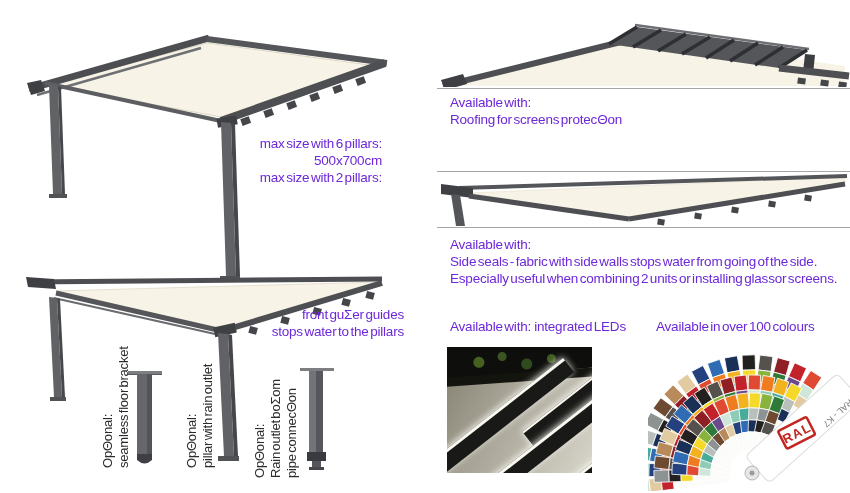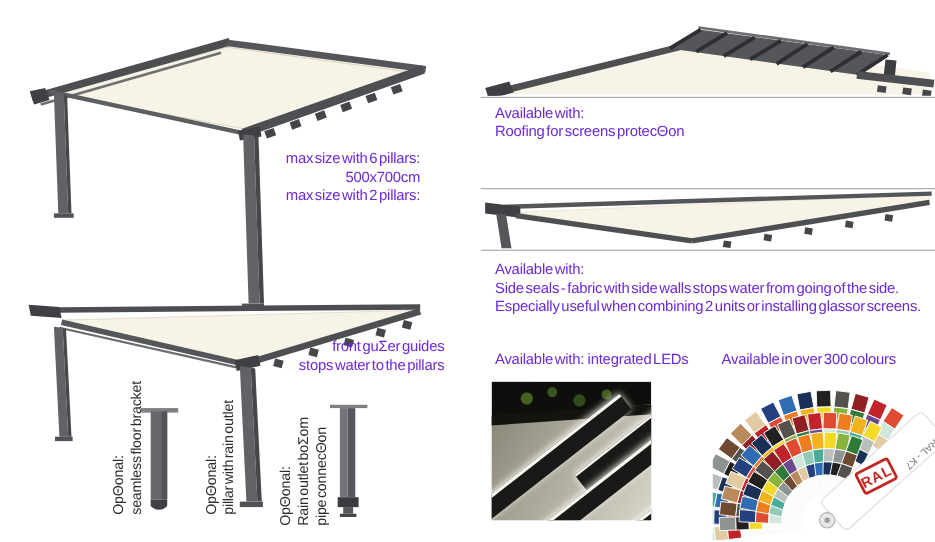--- a/index.html
+++ b/index.html
@@ -186,21 +186,21 @@
   </svg>
   <div class="hline" style="top:227px;"></div>
 
   <div class="note" style="left:450px;top:236px;width:402px;">
     <div>Available with:</div>
     <div>Side seals - fabric with side walls stops water from going of the side.</div>
     <div>Especially useful when combining 2 units or installing glassor screens.</div>
   </div>
 
   <div class="note pre" style="left:450px;top:318px;">Available with:  integrated LEDs</div>
-  <div class="note" style="left:656px;top:318px;">Available in over 300 colours</div>
+  <div class="note" style="left:656px;top:318px;">Available in over 100 colours</div>
 
   <div class="led-photo">
     <div class="led-canopy"></div>
     <div class="led-header"></div>
     <div class="led-beam" id="beam0"></div>
     <div class="led-beam" id="beam1"></div>
     <div class="led-beam" id="beam2"></div>
     <div class="led-beam" id="beam3"></div>
   </div>
 

